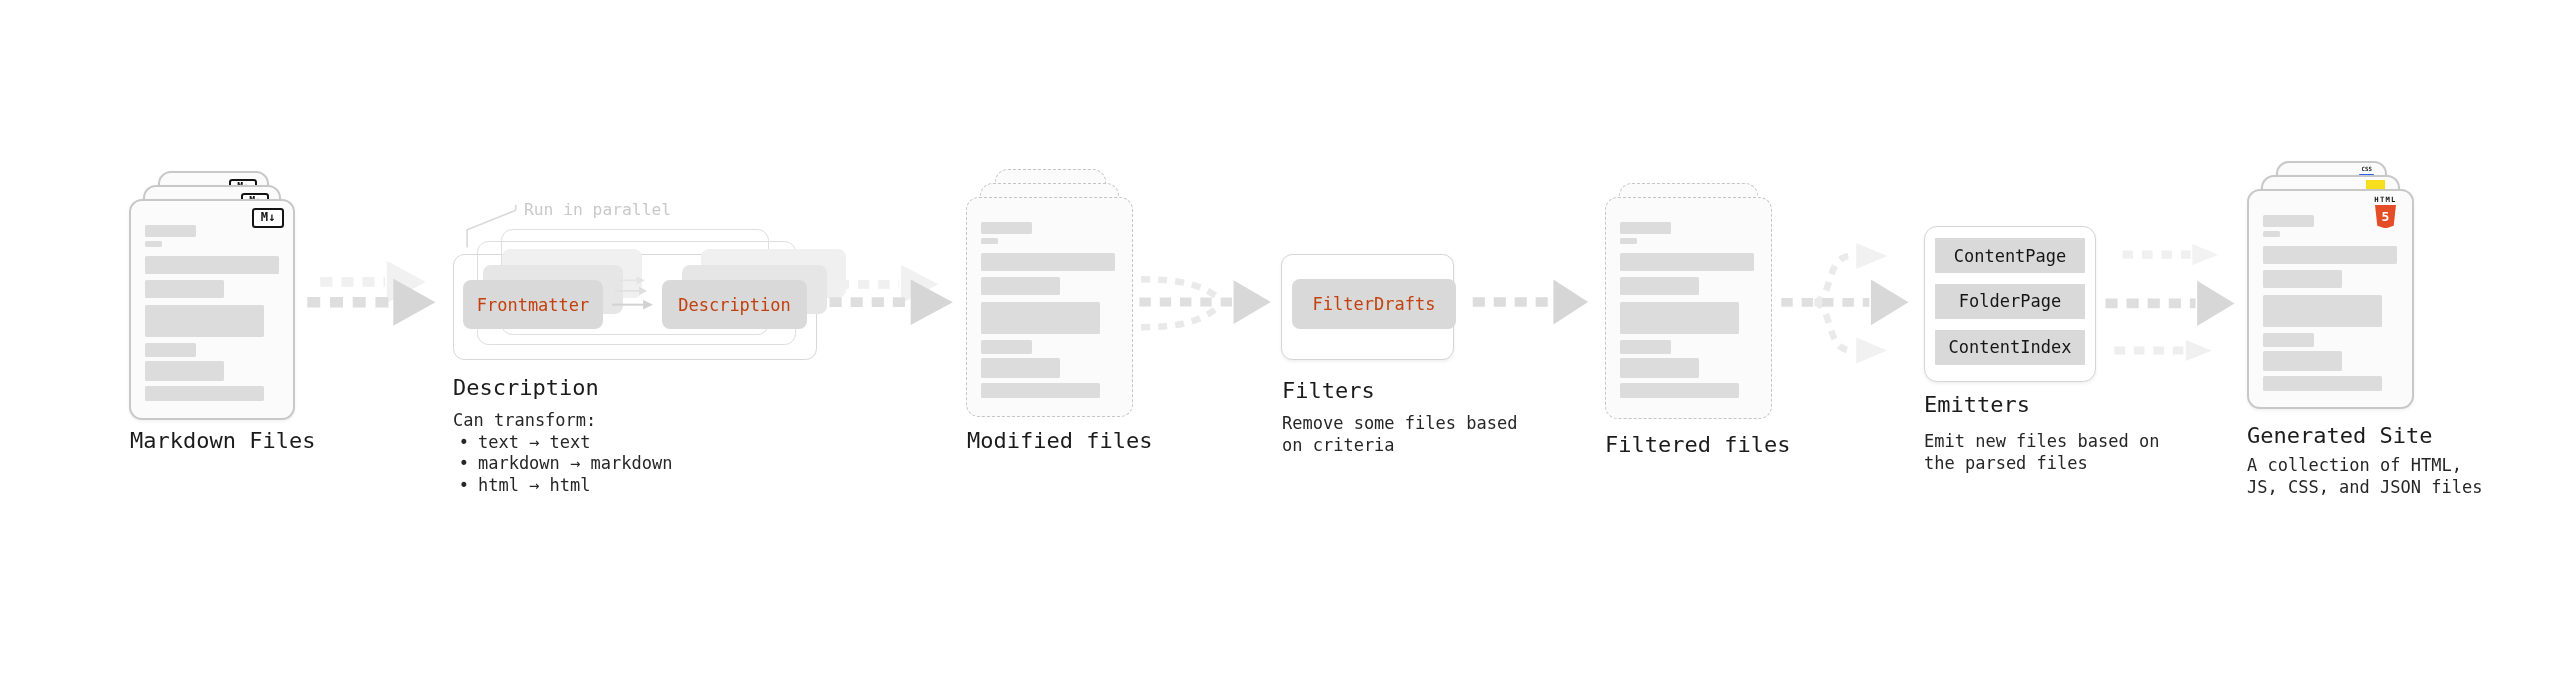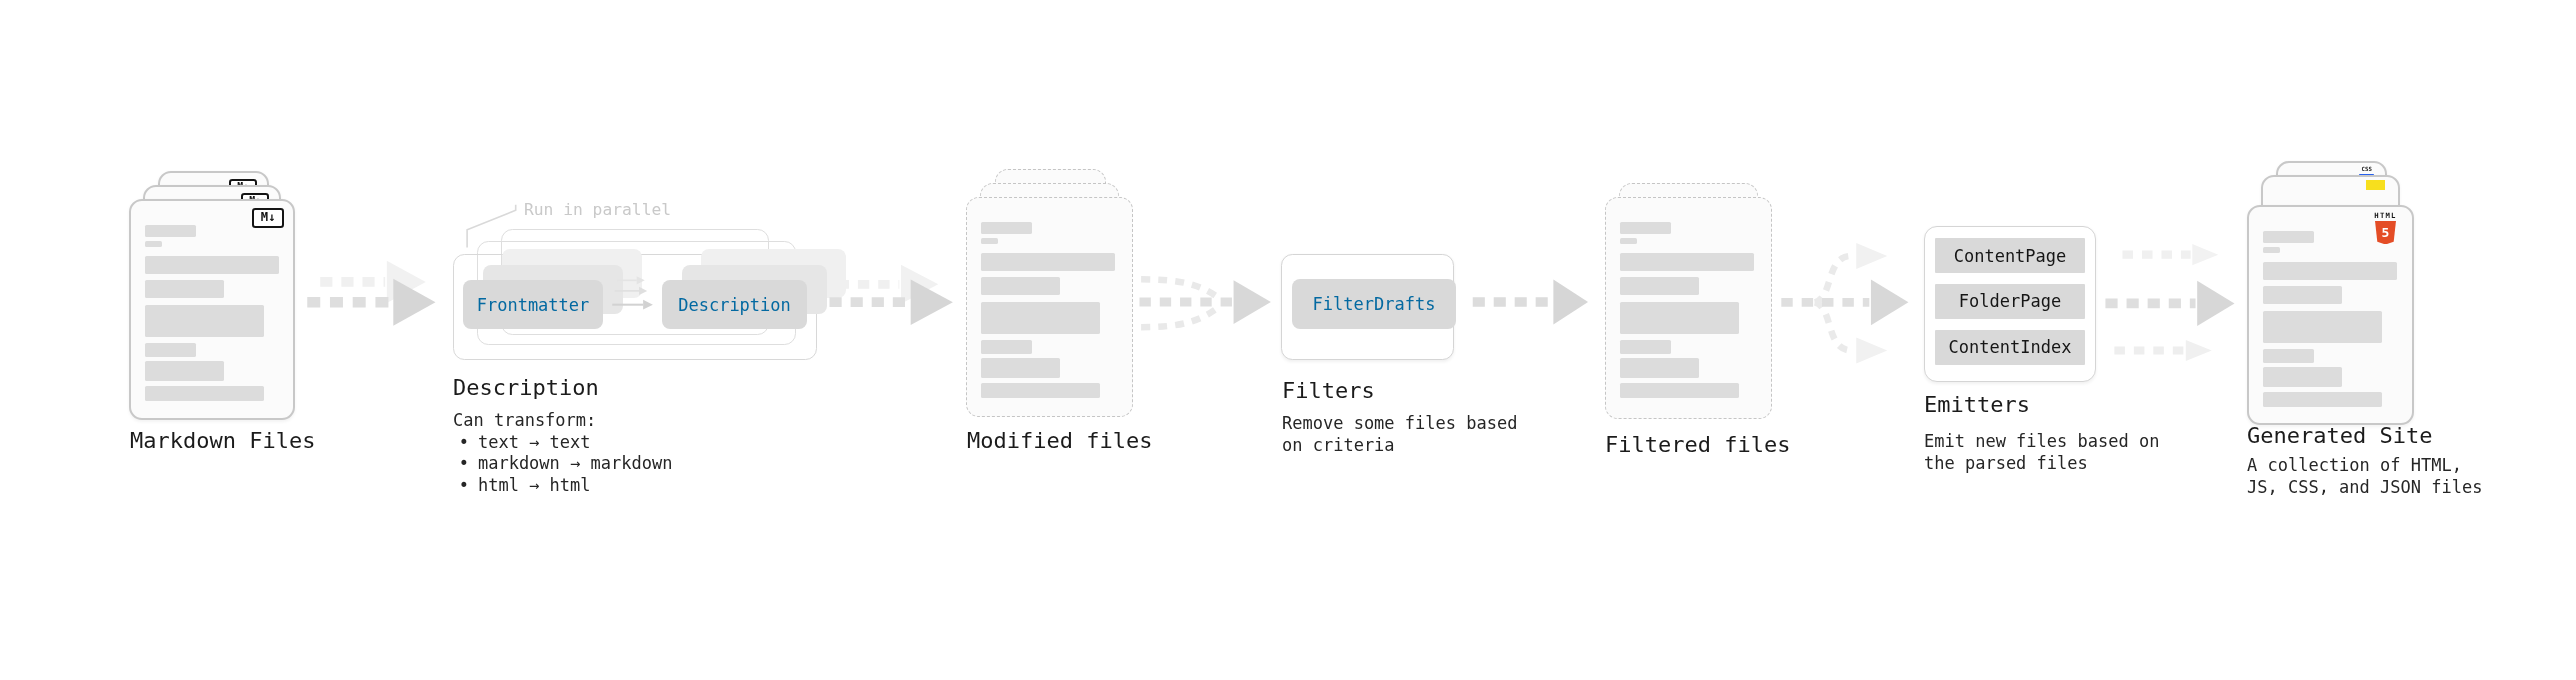--- a/index.html
+++ b/index.html
@@ -34,21 +34,21 @@
   .css-badge{position:absolute;top:4.1px;right:10.6px;width:15.4px;}
   .css-word{font-size:5.7px;font-weight:bold;color:#141414;text-align:center;line-height:5.7px;}
   .css-underline{height:2.4px;background:#2962f0;margin-top:0.8px;border-radius:0.8px;}
   .js-badge{position:absolute;top:3.3px;right:13px;width:18.7px;height:9.8px;background:#f7df1e;}
   
   .frame{position:absolute;box-sizing:border-box;border:1.6px solid #dedede;border-radius:11.4px;background:transparent;}
   .frame.solid{border-color:#d5d5d5;background:#ffffff;box-shadow:0 1.6px 3.3px rgba(0,0,0,0.06);}
   .chip{
     position:absolute;box-sizing:border-box;background:#d9d9d9;border-radius:8.1px;
     display:flex;align-items:center;justify-content:center;
-    font-size:17px;color:#0369a1;white-space:nowrap;
+    font-size:17px;color:#c2410c;white-space:nowrap;
   }
   .chip.echo1{background:#e6e6e6;}
   .chip.echo2{background:#f0f0f0;}
   .emitters-frame{display:flex;flex-direction:column;gap:10.6px;padding:11.4px 9.8px;border-radius:13px;}
   .emitter-chip{
     background:#d9d9d9;border-radius:1px;height:35px;flex:0 0 auto;
     display:flex;align-items:center;justify-content:center;font-size:17px;color:#161616;
   }
   
   .stage-label{position:absolute;font-size:22px;line-height:26px;color:#1b1b1b;white-space:nowrap;}
@@ -242,21 +242,21 @@
   <div class="doc-stack" style="left:2240px;top:148px;width:187px;height:268px;">
     <div class="doc-card" style="left:36px;top:13px;width:111px;height:220px;">
       <div class="css-badge">
         <div class="css-word">CSS</div>
         <div class="css-underline"></div>
       </div>
     </div>
     <div class="doc-card" style="left:21px;top:27px;width:139px;height:220px;">
       <div class="js-badge"></div>
     </div>
-    <div class="doc-card" style="left:6.5px;top:41px;width:167px;height:220px;margin-top:16px;">
+    <div class="doc-card" style="left:6.5px;top:41px;width:167px;height:220px;">
       <div class="html5-badge">
         <div class="html5-word">HTML</div>
         <div class="html5-shield">
           <span>5</span>
         </div>
       </div>
       <div class="doc-body">
           <div class="bar" style="width: 51px; height: 11.4px; margin-top: 24.4px;"></div>
           <div class="bar" style="width: 17px; height: 5.7px; margin-top: 4.1px;"></div>
           <div class="bar" style="width: 134px; height: 18px; margin-top: 9px;"></div>

